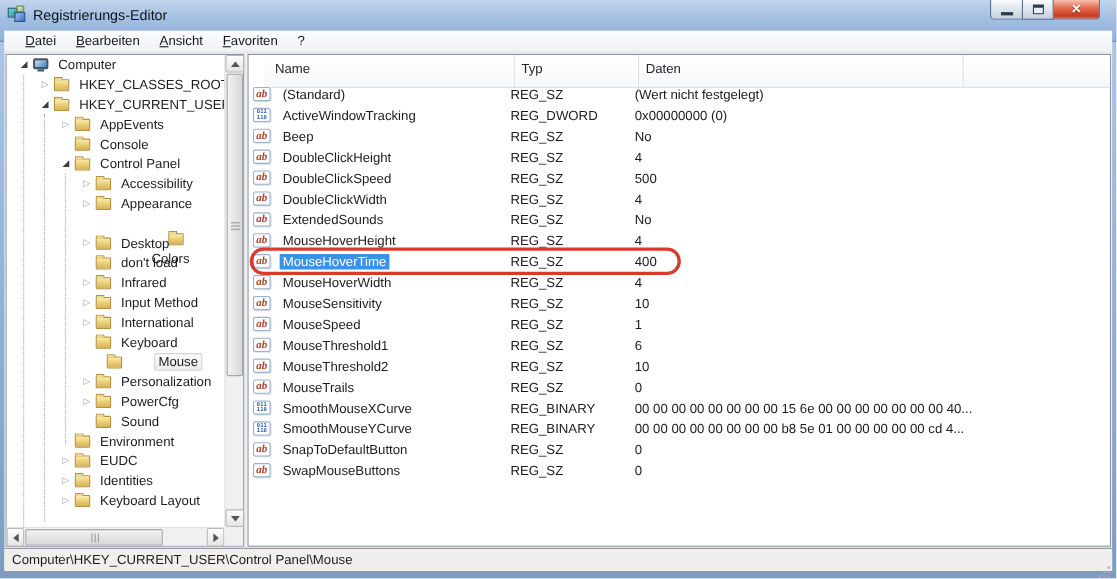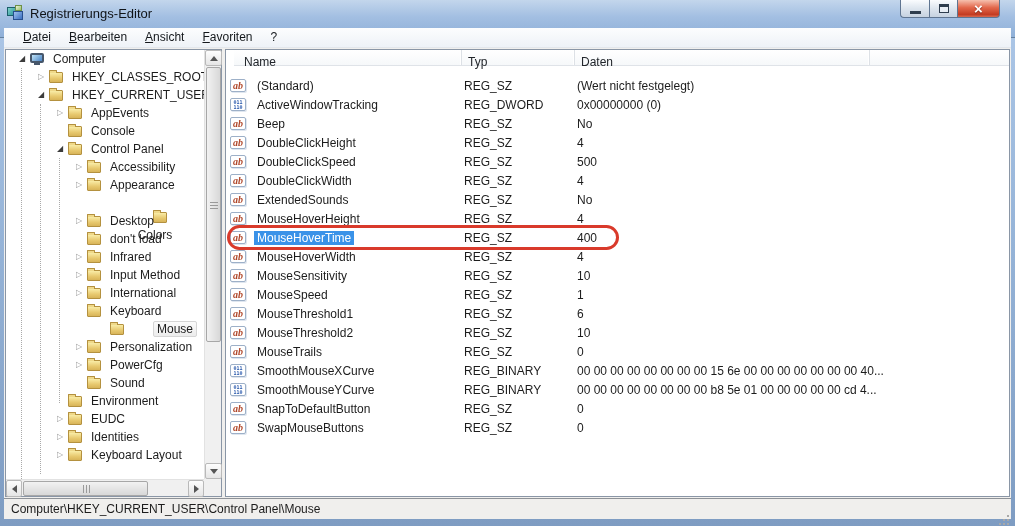--- a/index.html
+++ b/index.html
@@ -80,21 +80,21 @@
   .thumb-h { position:absolute; top:1px; height:15px; background:linear-gradient(#f2f2f2,#d8d8d8);
     border:1px solid #a7a7a7; border-radius:2px; }
   .grip-h-lines { position:absolute; left:50%; top:50%; margin-left:-4px; margin-top:-3px;
     width:8px; height:1px; background:#9a9a9a; box-shadow:0 3px 0 #9a9a9a, 0 6px 0 #9a9a9a; }
   .grip-v-lines { position:absolute; left:50%; top:50%; margin-left:-3px; margin-top:-4px;
     width:1px; height:8px; background:#9a9a9a; box-shadow:3px 0 0 #9a9a9a, 6px 0 0 #9a9a9a; }
 
   
   .list-panel { position:absolute; left:221px; top:1px; right:1px; bottom:1px;
     background:#fff; border:1px solid #8a96a6; overflow:hidden; }
-  .lv-header { position:absolute; left:8px; top:0; right:0; height:16px; display:flex;
+  .lv-header { position:absolute; left:14px; top:0; right:0; height:30px; display:flex;
     background:linear-gradient(#ffffff,#f6f8fa); border-bottom:1px solid #dfe3e8; }
   .lv-hcell { line-height:25px; padding-left:10px; color:#22262b; border-right:1px solid #dde1e6;
     box-shadow:inset -1px 0 0 #fff; }
   .lv-hcell.h-name { width:228px; }
   .lv-hcell.h-typ  { width:113px; padding-left:6px; }
   .lv-hcell.h-daten{ width:295px; padding-left:6px; }
   .lv-hfill { flex:1; }
   .lv-rows { position:absolute; left:0; top:26px; right:0; bottom:0; }
   .lv-row { height:19px; display:flex; align-items:center; padding-left:4px; white-space:nowrap; }
   .v-icon { flex:0 0 16px; margin-right:8px; height:14px; position:relative; }
@@ -261,21 +261,21 @@
               </span>
               <span class="t-label">International</span>
             </div>
             <div class="tree-row" style="padding-left: 65px;">
               <span class="expander none"></span>
               <span class="t-icon">
                 <span class="folder"></span>
               </span>
               <span class="t-label">Keyboard</span>
             </div>
-            <div class="tree-row" style="padding-left: 65px; gap: 23px;">
+            <div class="tree-row" style="padding-left: 52px; gap: 23px;">
               <span class="expander none"></span>
               <span class="t-icon">
                 <span class="folder"></span>
               </span>
               <span class="t-label sel-inactive">Mouse</span>
             </div>
             <div class="tree-row" style="padding-left: 65px;">
               <span class="expander collapsed">▷</span>
               <span class="t-icon">
                 <span class="folder"></span>

